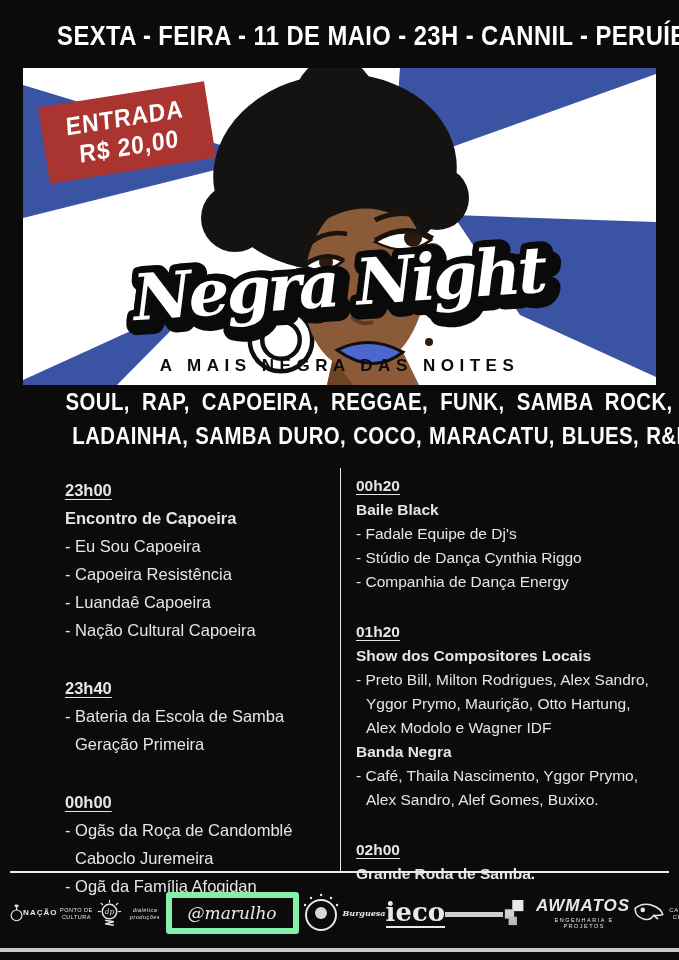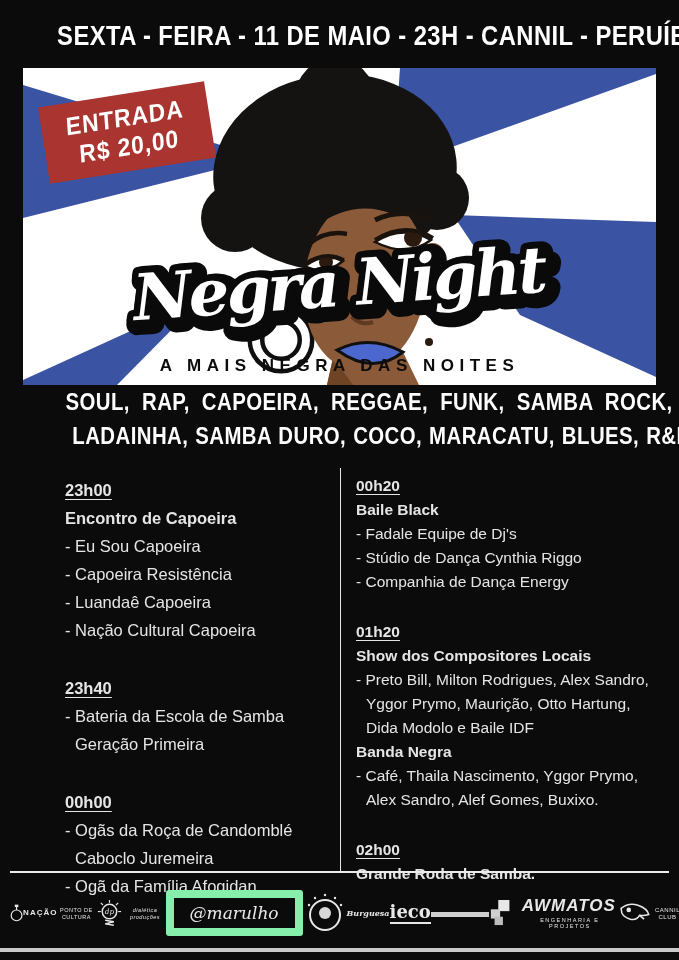--- a/index.html
+++ b/index.html
@@ -57,26 +57,26 @@
     position:absolute; left:0; top:880px; width:679px; height:66px;
     display:flex; align-items:center; justify-content:space-evenly; padding:0 10px;
     color:#e8e8e8;
   }
   .sponsor { display:flex; flex-direction:row; align-items:center; text-align:center; line-height:1.1; }
   .sp-label { font-weight:bold; }
   .sp-sub { font-size:5.5px; letter-spacing:0.5px; margin-top:1px; }
   .sp-nacao .sp-label { font-size:8px; letter-spacing:1px; }
   .sp-dp .sp-sub { font-style:italic; font-size:5.5px; }
   .sp-marulho .box {
-    border:8px solid #86efac; border-radius:3px; padding:6px 16px;
+    border:6px solid #86efac; border-radius:3px; padding:6px 16px;
     font-family:"DejaVu Serif", serif; font-style:italic; font-size:17px; color:#e8e8e8;
   }
   .sp-burguesa .sp-label { font-family:"DejaVu Serif", serif; font-size:8px; font-style:italic;text-align:right; }
   .sp-ieco .sp-label {
-    font-family:"DejaVu Serif", serif; font-size:18px; font-weight:bold;
+    font-family:"DejaVu Serif", serif; font-size:26px; font-weight:bold;
     border-bottom:2px solid #e8e8e8; line-height:1; padding-bottom:1px;
   }
   .sp-ieco .bar { width:58px; height:5px; background:#cfcfcf; margin-top:2px; }
   .sp-awmatos { flex-direction:row; gap:5px; }
   .sp-awmatos .txt { display:flex; flex-direction:column; align-items:flex-start; }
   .sp-awmatos .sp-label { font-size:17px; letter-spacing:1px;font-style:italic; }
   .sp-awmatos .sp-sub { letter-spacing:1.5px; }
   .sp-cannil .sp-sub, .sp-destudio .sp-sub { font-size:6px; }
   .sp-destudio .sp-label { font-size:13px; letter-spacing:0.5px;margin-left:24px; }
   .bottom-strip { position:absolute; left:0; top:948px; width:679px; height:4px; background:#c9c9c9; }
@@ -195,21 +195,21 @@
     <div class="col-right">
       <div class="s-line time">00h20</div>
       <div class="s-line title">Baile Black</div>
       <div class="s-line item">- Fadale Equipe de Dj's</div>
       <div class="s-line item">- Stúdio de Dança Cynthia Riggo</div>
       <div class="s-line item">- Companhia de Dança Energy</div>
       <div class="s-line time gap">01h20</div>
       <div class="s-line title">Show dos Compositores Locais</div>
       <div class="s-line item">- Preto Bill, Milton Rodrigues, Alex Sandro,</div>
       <div class="s-line cont">Yggor Prymo, Maurição, Otto Hartung,</div>
-      <div class="s-line cont">Dida Modolo e Baile IDF</div>
+      <div class="s-line cont">Alex Modolo e Wagner IDF</div>
       <div class="s-line title">Banda Negra</div>
       <div class="s-line item">- Café, Thaila Nascimento,  Yggor Prymo,</div>
       <div class="s-line cont">Alex Sandro, Alef Gomes, Buxixo.</div>
       <div class="s-line time gap">02h00</div>
       <div class="s-line title">Grande Roda de Samba.</div>
     </div>
   </div>
 
   <div class="h-rule"></div>
 

